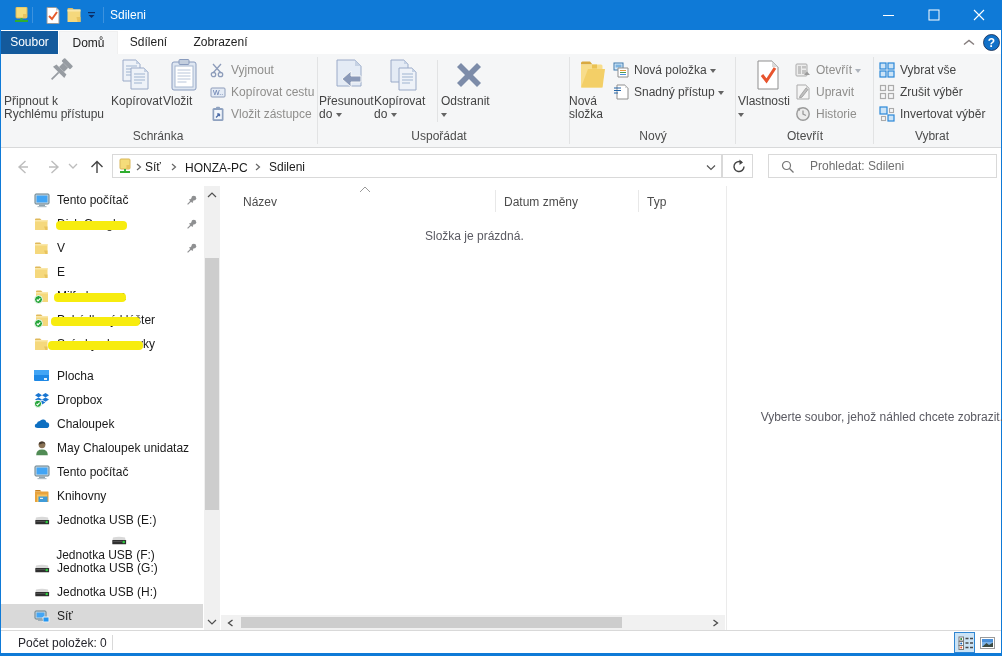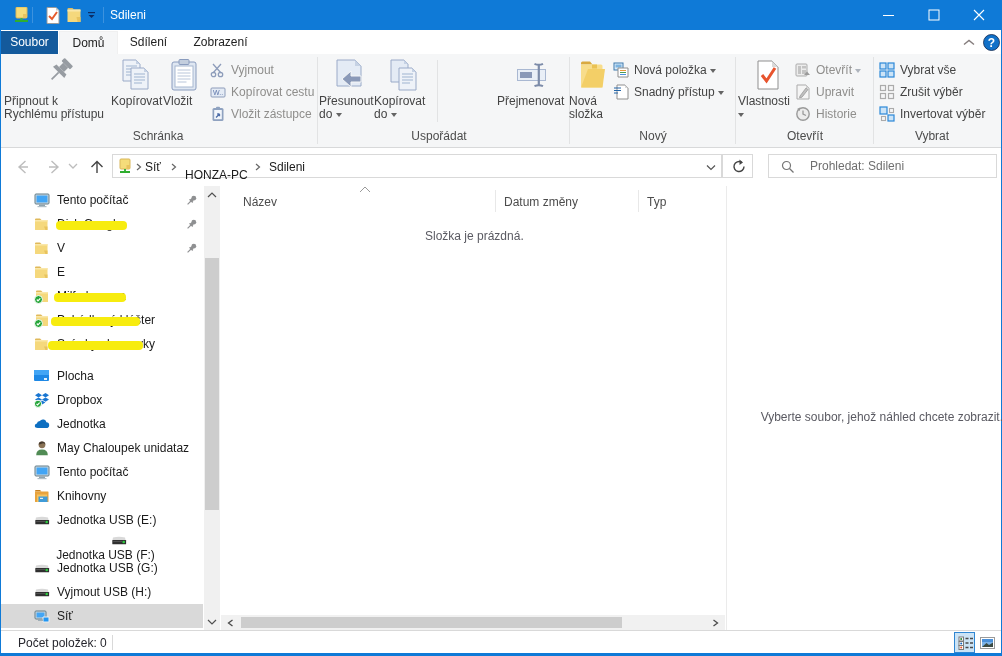--- a/index.html
+++ b/index.html
@@ -233,30 +233,27 @@
             <path d="M15 1 l4 4 h-4 z" fill="#c6d2e4"></path>
             <path d="M10 9 h13 l4 4 v18 h-17 z" fill="#eef2f8" stroke="#9aaac8"></path>
             <path d="M23 9 l4 4 h-4 z" fill="#c6d2e4"></path>
             <g stroke="#9fb4d0">
               <path d="M13 15 h11M13 18 h11M13 21 h11M13 24 h8"></path>
             </g>
           </svg>
         </div>
       <div class="lbl">Kopírovat<br>do <span class="darr"></span></div>
     </div>
-    <div class="abs bigbtn" style="left:496px;width:70px;">
-      <div style="height:34px;display:flex;align-items:center;justify-content:center;" id="renicon">
-          <svg width="30" height="28">
-            <rect x="0.5" y="8.5" width="28" height="11" fill="#e9eff7" stroke="#a9b8d2"></rect>
-            <rect x="3" y="11" width="12" height="6" fill="#8a99b8"></rect>
-            <rect x="20.7" y="3.5" width="2.2" height="21" fill="#7d8ca9"></rect>
-            <path d="M17.5 2.8 Q21.8 4.8 26 2.8 M17.5 25.2 Q21.8 23.2 26 25.2" stroke="#7d8ca9" stroke-width="2" fill="none"></path>
-          </svg>
-        </div>
-      <div class="lbl">Přejmenovat</div>
+    <div class="abs bigbtn" style="left:440px;width:56px;">
+      <div style="height:34px;display:flex;align-items:center;justify-content:center;" id="delicon">
+          <svg width="32" height="32">
+            <path d="M4 8 L8 4 L16 12 L24 4 L28 8 L20 16 L28 24 L24 28 L16 20 L8 28 L4 24 L12 16 Z" fill="#7d8ca9"></path>
+          </svg>
+        </div>
+      <div class="lbl">Odstranit<br><span class="darr"></span></div>
     </div>
 
     <div class="abs bigbtn" style="left:568px;width:48px;">
       <div style="height:34px;display:flex;align-items:center;justify-content:center;" id="nficon">
           <svg width="30" height="32">
             <path d="M3 4 Q3 2.5 4.5 2.5 L12 2.5 L14.5 5.5 L3 5.5 Z" fill="#d9a940"></path>
             <path d="M3 5.5 h20 q1.5 0 1.5 1.5 v20 q0 1.5 -1.5 1.5 h-18.5 q-1.5 0 -1.5 -1.5 z" fill="#f8dd8b"></path>
             <path d="M3 28.5 L10 10 L27 10 L24.5 28.5 Q24.4 28.5 5 28.5 Z" fill="#f3cf67"></path>
             <path d="M14 5.5 h5 v4 h-5 z" fill="#eac254"></path>
           </svg>
@@ -411,21 +408,21 @@
           <svg width="6" height="8">
             <path d="M1 1 L4.5 4 L1 7" stroke="#666" stroke-width="1.2" fill="none"></path>
           </svg>
         </div>
       <div class="abs crumb" style="left:32px;top:0;">Síť</div>
       <div class="abs" style="left:58px;top:8px;">
           <svg width="6" height="8">
             <path d="M1 1 L4.5 4 L1 7" stroke="#666" stroke-width="1.2" fill="none"></path>
           </svg>
         </div>
-      <div class="abs crumb" style="left:72px;top:8px;">HONZA-PC</div>
+      <div class="abs crumb" style="left:72px;top:1px;">HONZA-PC</div>
       <div class="abs" style="left:142px;top:8px;">
           <svg width="6" height="8">
             <path d="M1 1 L4.5 4 L1 7" stroke="#666" stroke-width="1.2" fill="none"></path>
           </svg>
         </div>
       <div class="abs crumb" style="left:156px;top:0;">Sdileni</div>
       <div class="abs" style="left:593px;top:9px;" id="addrdrop">
         <svg width="10" height="7">
             <path d="M1 1.5 L5 5.5 L9 1.5" stroke="#555" stroke-width="1.2" fill="none"></path>
           </svg>
@@ -584,21 +581,21 @@
             </svg>
           </span>
           <span class="tx">Dropbox</span>
         </div>
         <div class="abs navitem" style="top:226px;">
           <span class="ic">
             <svg width="16" height="16">
               <path d="M3.8 12 Q0.8 12 0.8 9.8 Q0.8 7.8 2.9 7.5 Q3.2 5.2 5.8 5 Q7.4 2.8 10 3.6 Q12.1 4.2 12.4 6.2 Q15.2 6.4 15.2 9.2 Q15.2 12 12.2 12 Z" fill="#0e6fc1"></path>
             </svg>
           </span>
-          <span class="tx">Jednotka</span>
+          <span class="tx">Chaloupek</span>
         </div>
         <div class="abs navitem" style="top:250px;">
           <span class="ic">
             <svg width="16" height="16">
               <circle cx="8" cy="4.8" r="3.4" fill="#8a7356"></circle>
               <path d="M4.6 4.4 Q5 1.4 8 1.4 Q11 1.4 11.4 4.4 Q9.8 2.6 8.2 3.4 Q6.2 4.4 4.6 4.4 Z" fill="#463a2e"></path>
               <path d="M2.2 15.2 Q2.2 9.6 8 9.6 Q13.8 9.6 13.8 15.2 Z" fill="#518b55"></path>
             </svg>
           </span>
           <span class="tx">May Chaloupek unidataz</span>
@@ -661,21 +658,21 @@
         </div>
         <div class="abs navitem" style="top:394px;">
           <span class="ic">
             <svg width="16" height="16">
               <path d="M2 5.5 Q8 4.2 14 5.5 L14.5 8 H1.5 Z" fill="#d9d9d9"></path>
               <rect x="1.3" y="8" width="13.8" height="4.2" rx="0.5" fill="#2f2f2f"></rect>
               <rect x="2.2" y="9" width="9" height="0.9" fill="#555"></rect>
               <circle cx="12.7" cy="10" r="1.3" fill="#2ecc40"></circle>
             </svg>
           </span>
-          <span class="tx">Vyjmout USB (H:)</span>
+          <span class="tx">Jednotka USB (H:)</span>
         </div>
         <div class="abs navitem" style="top:418px;background:#d9d9d9;">
           <span class="ic">
             <svg width="16" height="16">
               <rect x="1" y="3" width="11" height="8" rx="1" fill="#cfd8dc" stroke="#607d8b" stroke-width="1"></rect>
               <rect x="2.5" y="4.5" width="8" height="5" fill="#42a5f5"></rect>
               <path d="M9 9 h6 v5 h-6 z" fill="#2196f3" stroke="#eceff1" stroke-width="1"></path>
               <rect x="4" y="11.5" width="5" height="1.3" fill="#90a4ae"></rect>
             </svg>
           </span>

